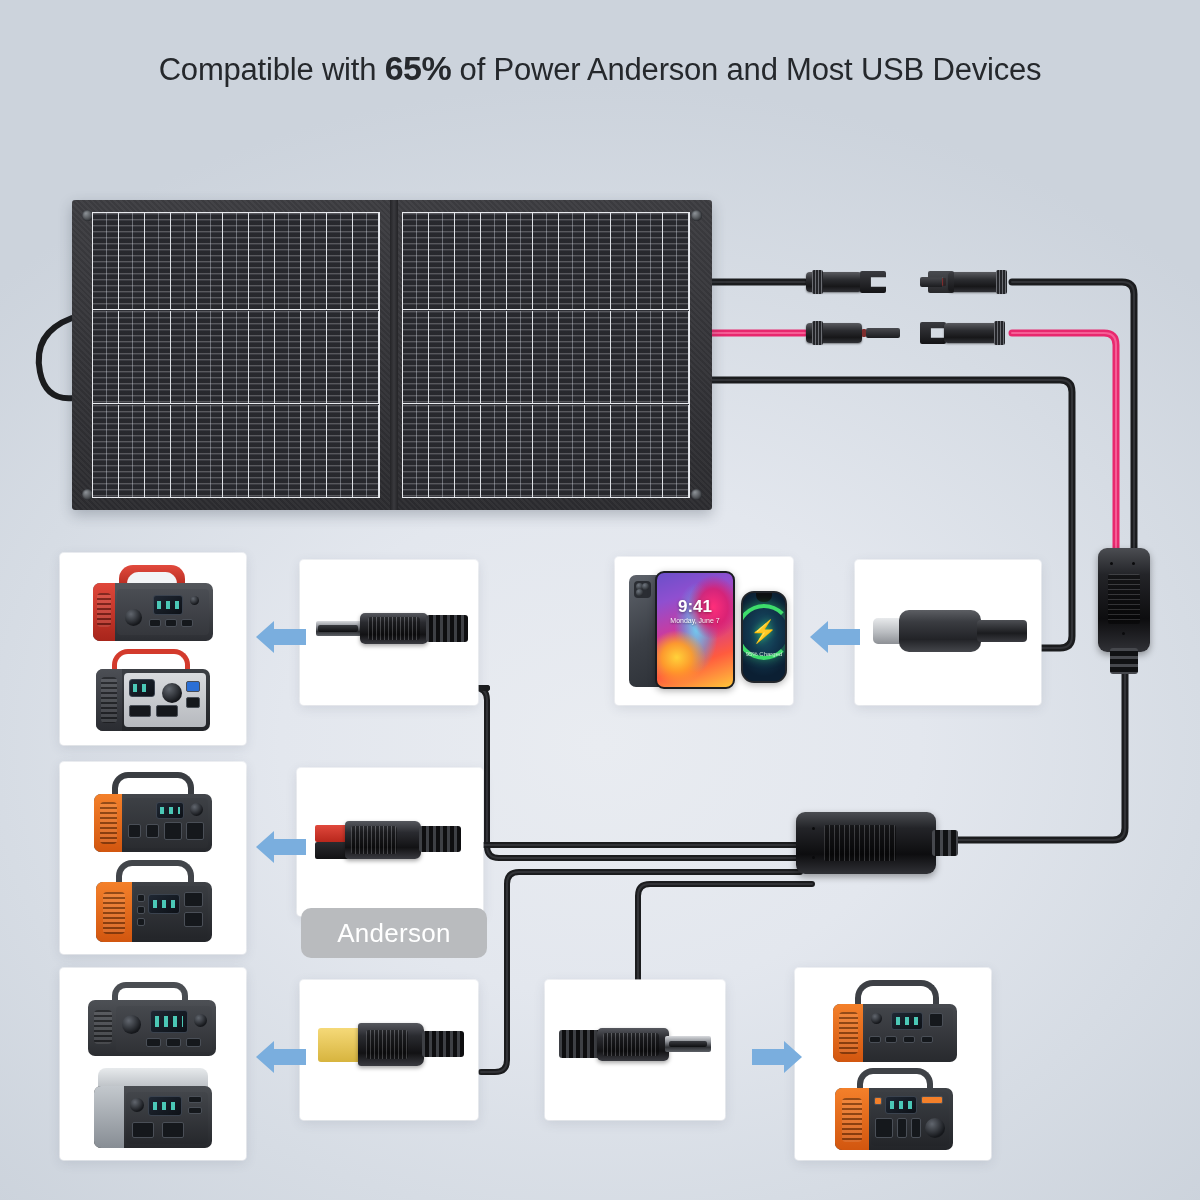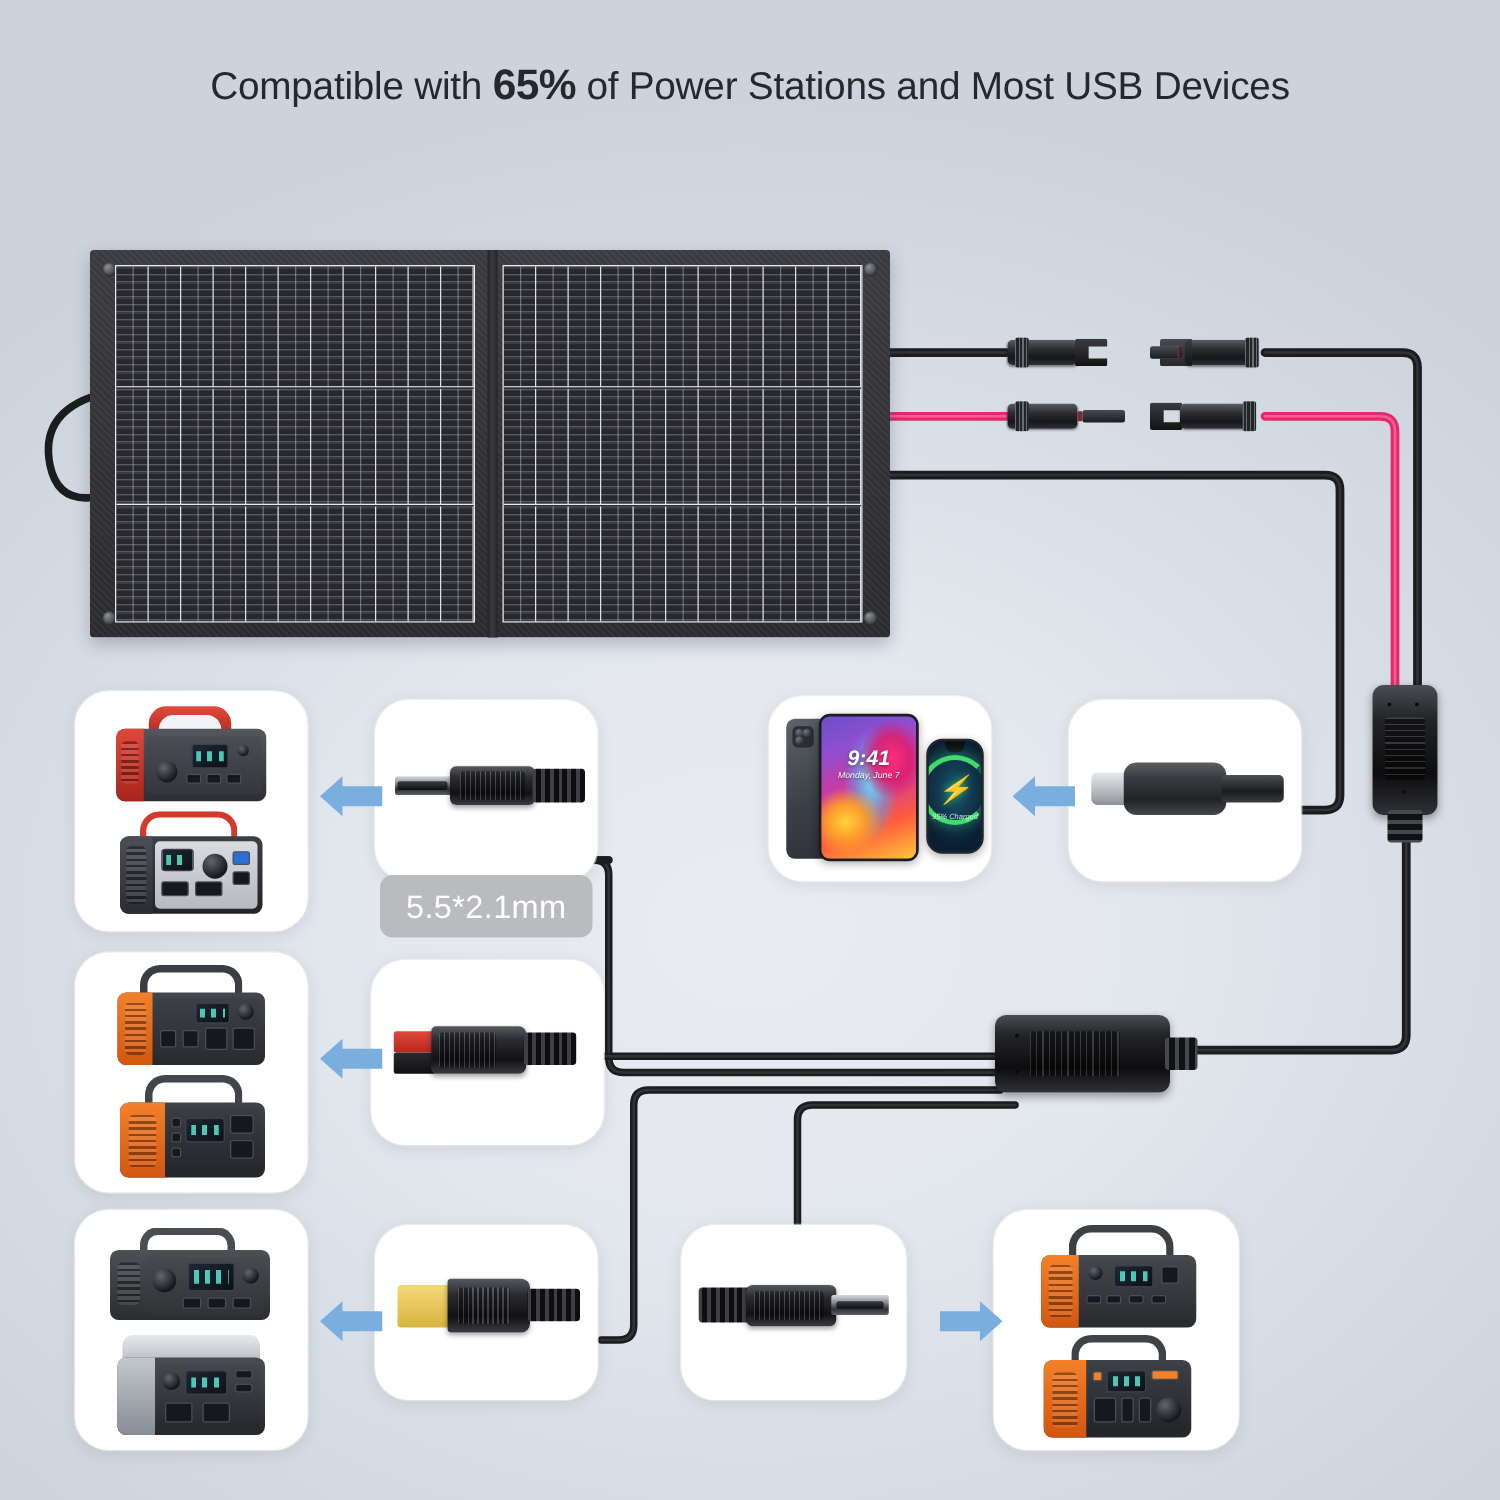--- a/index.html
+++ b/index.html
@@ -76,23 +76,22 @@
   .mc4 .fork{ position:absolute; top:2px; height:22px; width:26px;
     background:
       linear-gradient(180deg,#3a3b40,#141416);
     clip-path:polygon(0 0,100% 0,100% 28%,42% 28%,42% 72%,100% 72%,100% 100%,0 100%);
     border-radius:2px;
   }
   .mc4 .pinred{ position:absolute; top:9px; width:4px; height:8px; background:#7d2d2d; border-radius:1px;}
 
   
   .card{
-    position:absolute; background:#fff; border-radius:27px;
+    position:absolute; background:#fff; border-radius:4px;
     box-shadow:0 3px 12px rgba(60,72,92,.13), 0 0 0 1px rgba(255,255,255,.6);
-    font-style:italic;
   }
   .plate-out{
     position:absolute; height:50px; background:#b9bbbe; border-radius:10px;
     display:flex; align-items:center; justify-content:center;
     color:#fff; font-size:26px; letter-spacing:.3px; z-index:5;
   }
 
   
   .arrow{ position:absolute; width:52px; height:34px; z-index:5; }
 
@@ -189,21 +188,21 @@
     background:repeating-linear-gradient(90deg,#46484d 0 3px,#101113 3px 8px);}
   .hub .bootv{ position:absolute; border-radius:3px;
     background:repeating-linear-gradient(180deg,#46484d 0 3px,#101113 3px 8px);}
 </style>
 </head>
 <body>
 
 <div class="stage">
 
   <div class="hdr">
-    <h2><span>Compatible with </span><b>65%</b><span> of Power Stations and Most USB Devices</span></h2>
+    <h2><span>Compatible with </span><b>65%</b><span> of Power Anderson and Most USB Devices</span></h2>
   </div>
 
   <svg class="wires" width="1200" height="1200" viewBox="0 0 1200 1200">
     <defs>
       <style>
         .k  { fill:none; stroke:#1b1c1e; stroke-width:7;  stroke-linecap:round; }
         .k2 { fill:none; stroke:#1b1c1e; stroke-width:6;  stroke-linecap:round; }
         .kh { fill:none; stroke:#45474c; stroke-width:2;  stroke-linecap:round; opacity:.55;}
         .pk { fill:none; stroke:#e8286e; stroke-width:7;  stroke-linecap:round; }
         .pkh{ fill:none; stroke:#ff8ab6; stroke-width:2;  stroke-linecap:round; opacity:.55;}
@@ -421,21 +420,20 @@
 
     <div class="card" style="left:300px; top:560px; width:178px; height:145px;">
       <div class="plug" style="left:16px; top:48px; width:152px; height:42px;">
         <div class="dcpin" style="left:0; top:13px; width:48px; height:15px;"></div>
         <div class="dcbar" style="left:2px; top:17px; width:40px; height:7px;"></div>
         <div class="shell" style="left:44px; top:5px; width:68px; height:31px;"></div>
         <div class="ribs" style="left:52px; top:9px; width:52px; height:23px;"></div>
         <div class="strain" style="left:110px; top:7px; width:42px; height:27px;"></div>
       </div>
     </div>
-    <div class="plate-out" style="left:304px; top:700px; width:170px;">5.5*2.1mm</div>
 
     <div class="card" style="left:615px; top:557px; width:178px; height:148px;">
       <div class="tabletback" style="left:14px; top:18px; width:44px; height:112px;">
         <div class="tabletcam" style="left:5px; top:6px; width:17px; height:17px;">
           <b style="left:2px; top:2px;"></b>
             <b style="left:8px; top:2px;"></b>
             <b style="left:2px; top:8px;"></b>
         </div>
       </div>
       <div class="tablet" style="left:40px; top:14px; width:80px; height:118px;">
@@ -505,20 +503,21 @@
 
     <div class="card" style="left:297px; top:768px; width:186px; height:148px;">
       <div class="plug" style="left:18px; top:50px; width:158px; height:46px;">
         <div class="red" style="left:0; top:7px; width:34px; height:17px;"></div>
         <div class="blk" style="left:0; top:24px; width:34px; height:17px;"></div>
         <div class="shell" style="left:30px; top:3px; width:76px; height:38px; border-radius:4px 6px 6px 4px;"></div>
         <div class="ribs" style="left:36px; top:8px; width:46px; height:28px;"></div>
         <div class="strain" style="left:104px; top:8px; width:42px; height:26px;"></div>
       </div>
     </div>
+    <div class="plate-out" style="left:301px; top:908px; width:186px;">Anderson</div>
 
     <div class="card" style="left:60px; top:968px; width:186px; height:192px;">
       <div class="ps" style="left:28px; top:14px; width:128px; height:78px;">
         <div class="hdl" style="left:24px; top:0; width:76px; height:24px; border:6px solid #4a4d52; border-bottom:none; background:transparent; border-radius:14px 14px 0 0;"></div>
         <div class="body" style="left:0; top:18px; width:128px; height:56px; background:linear-gradient(180deg,#4d5055,#2b2d31);"></div>
         <div class="vent" style="left:6px; top:28px; width:18px; height:34px;"></div>
         <div class="face" style="left:28px; top:24px; width:96px; height:46px; background:linear-gradient(180deg,#46494e,#303236);"></div>
         <div class="scr" style="left:62px; top:28px; width:38px; height:23px;">
             <i></i>
           </div>

